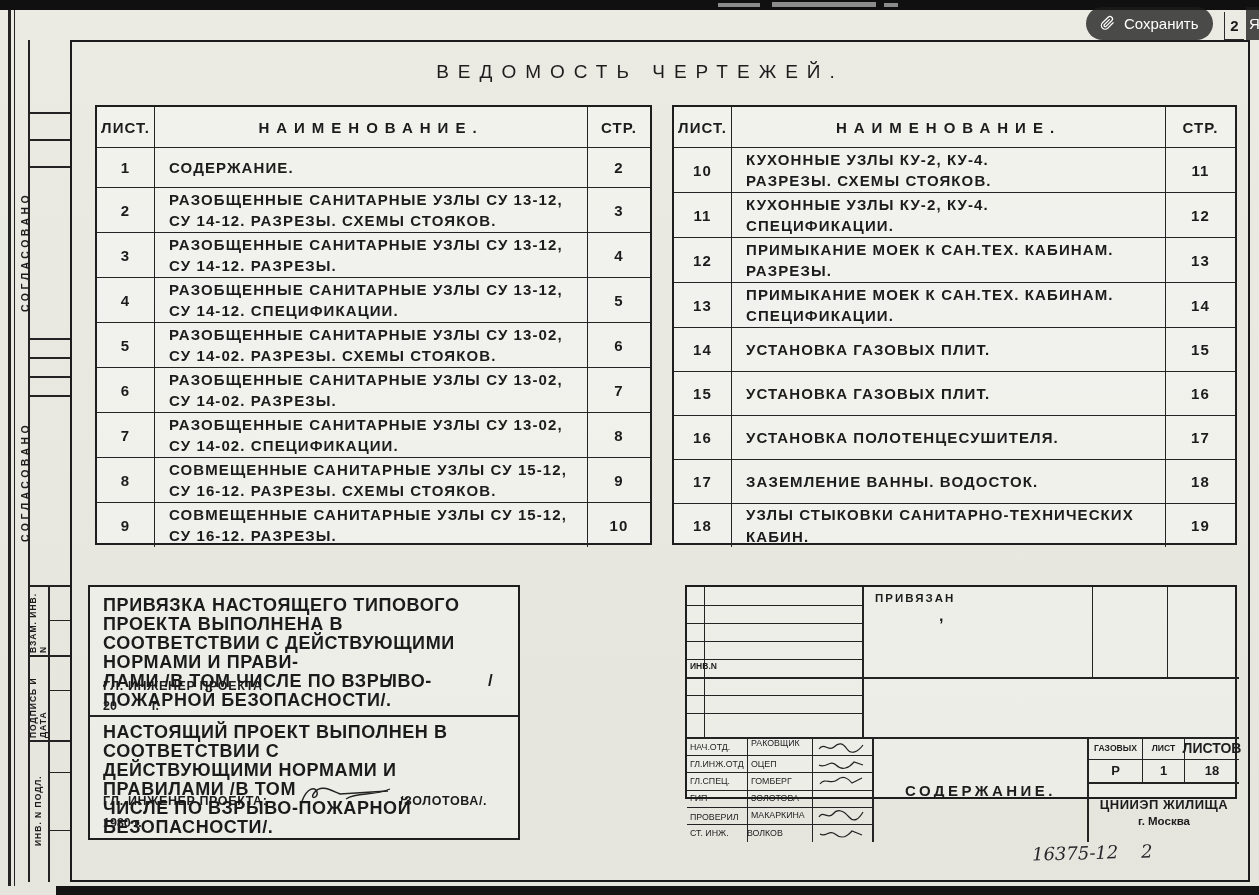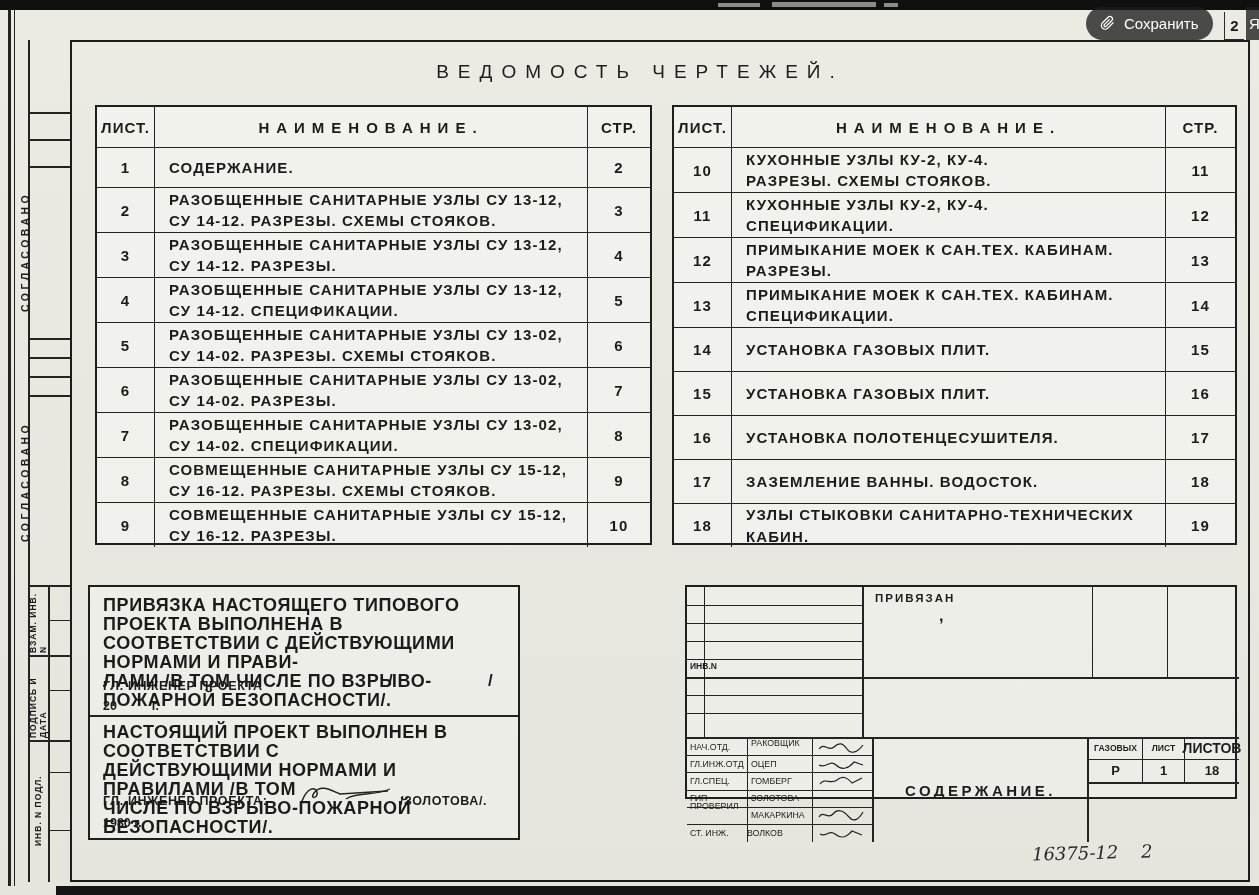--- a/index.html
+++ b/index.html
@@ -348,21 +348,21 @@
       </div>
     <div class="srole" style="left:3px;top:189px">ГЛ.СПЕЦ.</div>
     <div class="srole" style="left:64px;top:189px">ГОМБЕРГ</div>
     <div class="abs" style="left:129px;top:187px">
         <svg class="squig" width="50" height="14" viewBox="0 0 50 14">
           <path d="M4 10 C9 3 15 11 21 6 S32 4 36 9 L46 4" fill="none" stroke="#222" stroke-width="1.2"></path>
         </svg>
       </div>
     <div class="srole" style="left:3px;top:206px">ГИП</div>
     <div class="srole" style="left:64px;top:206px">ЗОЛОТОВА</div>
-    <div class="srole" style="left:3px;top:214px">ПРОВЕРИЛ</div>
+    <div class="srole" style="left:3px;top:225px">ПРОВЕРИЛ</div>
     <div class="srole" style="left:64px;top:223px">МАКАРКИНА</div>
     <div class="abs" style="left:129px;top:221px">
         <svg class="squig" width="50" height="14" viewBox="0 0 50 14">
           <path d="M3 9 C7 2 12 12 17 6 S28 3 33 9 S43 11 47 4" fill="none" stroke="#222" stroke-width="1.2"></path>
         </svg>
       </div>
     <div class="srole" style="left:3px;top:241px">СТ. ИНЖ.</div>
     <div class="srole" style="left:60px;top:241px">ВОЛКОВ</div>
     <div class="abs" style="left:129px;top:239px">
         <svg class="squig" width="50" height="14" viewBox="0 0 50 14">
@@ -372,17 +372,21 @@
 
     <div class="scell" style="left:187px;top:152px;width:213px;height:103px;font-size:15px;letter-spacing:3.5px">СОДЕРЖАНИЕ.</div>
 
     <div class="scell" style="left:402px;top:150px;width:53px;height:22px;font-size:8.6px">ГАЗОВЫХ</div>
     <div class="scell" style="left:456px;top:150px;width:41px;height:22px;font-size:8.6px">ЛИСТ</div>
     <div class="scell" style="left:498px;top:150px;width:54px;height:22px;font-size:14px">ЛИСТОВ</div>
     <div class="scell" style="left:402px;top:172px;width:53px;height:23px;font-size:13px">Р</div>
     <div class="scell" style="left:456px;top:172px;width:41px;height:23px;font-size:13px">1</div>
     <div class="scell" style="left:498px;top:172px;width:54px;height:23px;font-size:13px">18</div>
 
+    <div class="abs" style="left:402px;top:197px;width:150px;height:56px;display:flex;flex-direction:column;align-items:center;justify-content:center;gap:3px">
+      <div class="ink" style="font-size:13px;letter-spacing:.5px">ЦНИИЭП ЖИЛИЩА</div>
+      <div class="ink" style="font-size:11.5px">г. Москва</div>
+    </div>
   </div>
 
   <div id="handnum" class="abs">16375-12    2</div>
 
 </div>
 
 </body></html>

